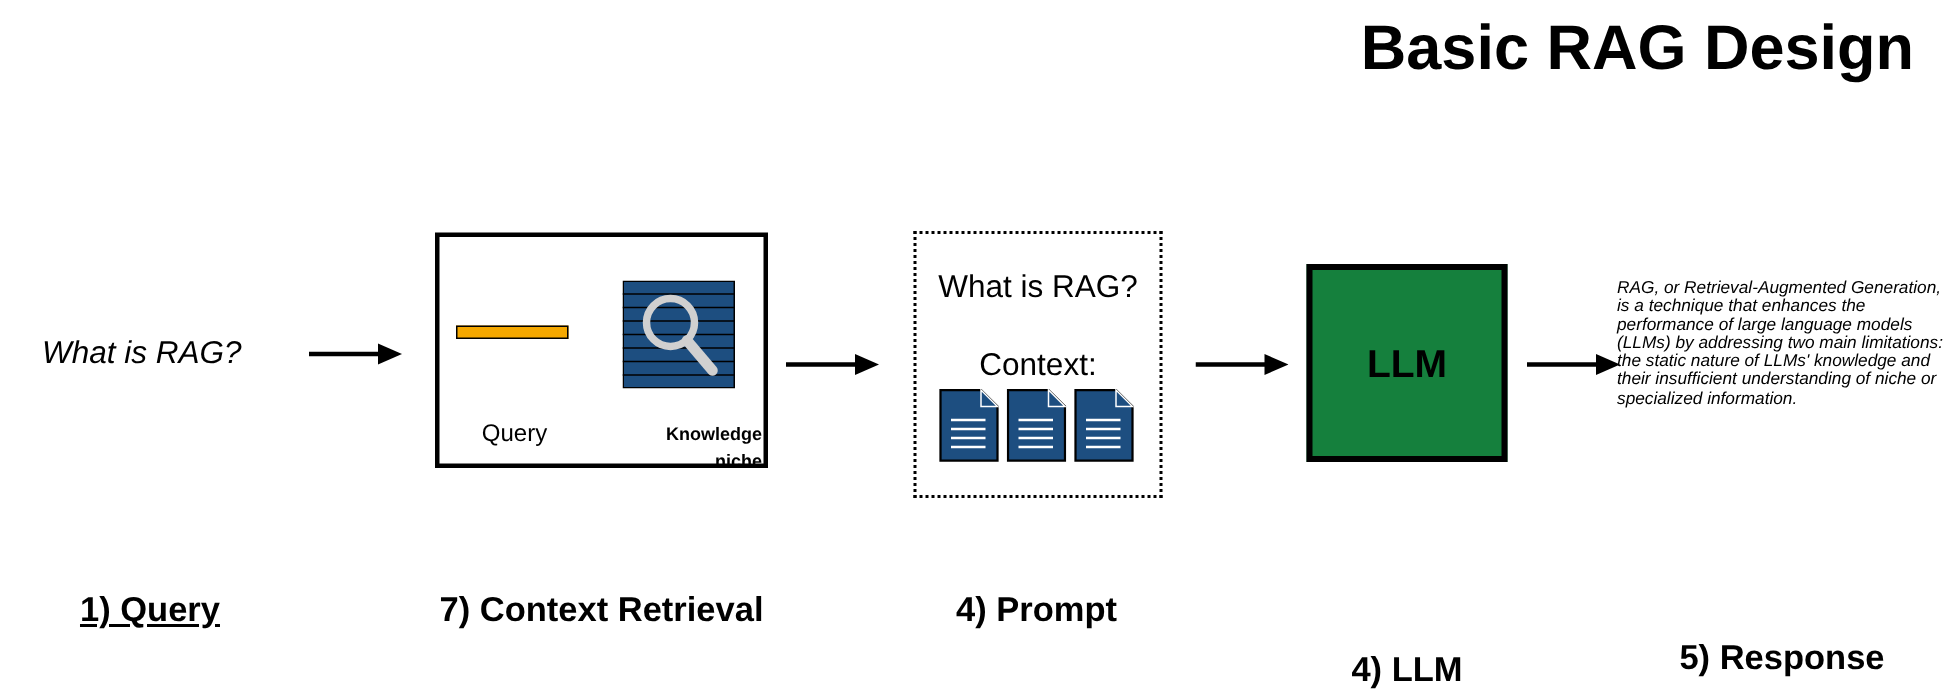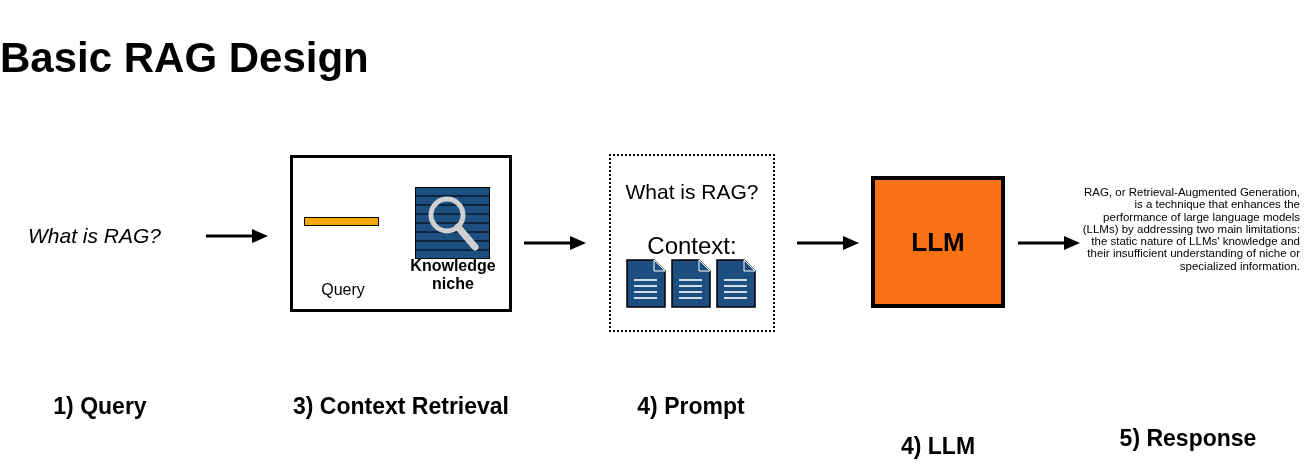--- a/index.html
+++ b/index.html
@@ -1,43 +1,43 @@
 <!DOCTYPE html>
 <html><head>
 <meta charset="utf-8">
 <style>
   html, body { margin: 0; padding: 0; background: #ffffff; }
   body { width: 1304px; height: 466px; position: relative; overflow: hidden;
          font-family: "Liberation Sans", sans-serif; color: #000; }
   .abs { position: absolute; }
-  .title { left: 0; width: 1276px; top: 34px; text-align: left;
+  .title { left: 0; width: 1276px; top: 8px; text-align: right;
            font-size: 42px; font-weight: bold; }
   .query-text { left: 28px; top: 224px; font-size: 21px; font-style: italic; }
   .arrow { height: 20px; }
   .arrow svg { display: block; }
   .retrieval-box { left: 290px; top: 155px; width: 222px; height: 157px;
                    border: 3px solid #000; box-sizing: border-box; }
   .query-bar { left: 304px; top: 217px; width: 75px; height: 9px;
                background: #f5a800; border: 1px solid #000; box-sizing: border-box; }
   .kb-icon { left: 415px; top: 187px; width: 75px; height: 72px; }
   .lbl-query { left: 303px; top: 281px; width: 80px; text-align: center;
                font-size: 16px; font-weight: normal; }
-  .lbl-kb { left: 398px; top: 257px; width: 110px; text-align: center;
-            font-size: 16px; font-weight: bold; line-height: 18px; }
+  .lbl-kb { left: 398px; top: 280px; width: 110px; text-align: right;
+            font-size: 12px; font-weight: bold; line-height: 18px; }
   .prompt-box { left: 609px; top: 154px; width: 166px; height: 178px;
                 border: 2px dotted #000; box-sizing: border-box; }
   .prompt-q { left: 609px; top: 180px; width: 166px; text-align: center; font-size: 21px; }
-  .prompt-ctx { left: 609px; top: 232px; width: 166px; text-align: center; font-size: 24px; }
+  .prompt-ctx { left: 609px; top: 232px; width: 166px; text-align: center; font-size: 21px; }
   .doc { top: 259px; width: 40px; height: 49px; }
   .llm-box { left: 871px; top: 176px; width: 134px; height: 132px;
-             background: #f97316; border: 4px solid #000; box-sizing: border-box;
+             background: #15803d; border: 4px solid #000; box-sizing: border-box;
              display: flex; align-items: center; justify-content: center;
              font-size: 26px; font-weight: bold; }
-  .response { left: 1078px; top: 186px; width: 222px; text-align: right;
-              font-size: 11.5px; line-height: 12.3px; }
+  .response { left: 1078px; top: 186px; width: 222px; text-align: left;
+              font-size: 11.5px; font-style: italic; line-height: 12.3px; }
   .step { top: 393px; font-size: 23px; font-weight: bold; text-align: center; }
 </style>
 </head>
 <body>
 
 <div class="abs title">Basic RAG Design</div>
 
 <div class="abs query-text">What is RAG?</div>
 
 <div class="abs arrow" style="left:206px; top:226px;">
@@ -127,17 +127,17 @@
 
 <div class="abs arrow" style="left:1018px; top:233px;">
   <svg width="62" height="20">
       <line x1="0" y1="10" x2="48" y2="10" stroke="#000" stroke-width="3"></line>
       <polygon points="46,3 62,10 46,17" fill="#000"></polygon>
     </svg>
 </div>
 
 <div class="abs response">RAG, or Retrieval-Augmented Generation, is a technique that enhances the performance of large language models (LLMs) by addressing two main limitations: the static nature of LLMs' knowledge and their insufficient understanding of niche or specialized information.</div>
 
-<div class="abs step" style="left:20px; width:160px;">1) Query</div>
-<div class="abs step" style="left:270px; width:262px;">3) Context Retrieval</div>
+<div class="abs step" style="left:20px; width:160px;text-decoration:underline;">1) Query</div>
+<div class="abs step" style="left:270px; width:262px;">7) Context Retrieval</div>
 <div class="abs step" style="left:600px; width:182px;">4) Prompt</div>
 <div class="abs step" style="left:858px; width:160px;margin-top:40px;">4) LLM</div>
 <div class="abs step" style="left:1088px; width:200px;margin-top:32px;">5) Response</div>
 
 </body></html>

